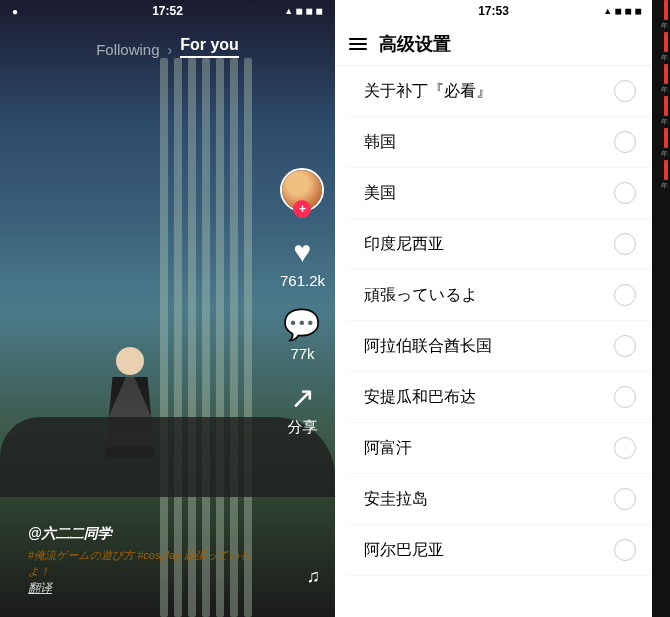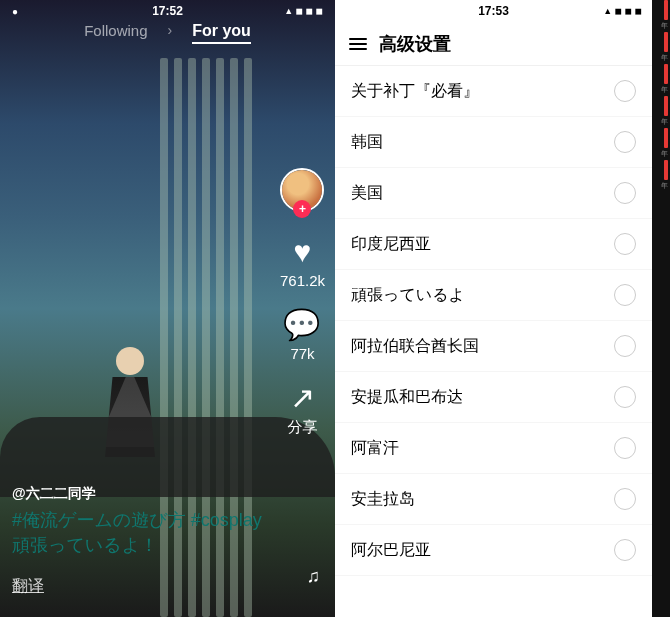--- a/index.html
+++ b/index.html
@@ -53,23 +53,23 @@
       align-items: center;
       margin-left: auto;
     }
 
     .nav-tabs {
       position: absolute;
       top: 22px;
       left: 0; right: 0;
       height: 36px;
       display: flex;
-      align-items: flex-start;
+      align-items: flex-end;
       justify-content: center;
-      gap: 20px;
+      gap: 8px;
       z-index: 10;
     }
 
     .nav-tab {
       font-size: 15px;
       color: rgba(255,255,255,0.6);
       font-weight: 400;
     }
 
     .nav-tab.active {
@@ -233,41 +233,42 @@
     .action-count {
       font-size: 15px;
       color: #fff;
       font-weight: 500;
     }
 
     
     .bottom-info {
       position: absolute;
       bottom: 20px;
-      left: 12px;
+      left: 28px;
       right: 70px;
       z-index: 10;
+      font-style: italic;
     }
 
     .username {
       font-size: 14px;
       font-weight: 700;
       color: #fff;
       margin-bottom: 5px;
     }
 
     .description {
-      font-size: 18px;
-      color: #0f766e;
+      font-size: 11px;
+      color: #a16207;
       line-height: 1.4;
-      margin-bottom: 18px;
+      margin-bottom: 1px;
     }
 
     .translate-btn {
-      font-size: 16px;
+      font-size: 12px;
       color: rgba(255,255,255,0.8);
       text-decoration: underline;
     }
 
     
     .music-note {
       position: absolute;
       bottom: 30px;
       right: 15px;
       font-size: 18px;
@@ -344,20 +345,21 @@
       font-size: 18px;
       font-weight: 700;
       color: #000;
     }
 
     
     .settings-list {
       flex: 1;
       overflow-y: auto;
       overflow-x: hidden;
+      padding-left: 13px;
     }
 
     .settings-list::-webkit-scrollbar {
       width: 0;
     }
 
     .settings-item {
       display: flex;
       align-items: center;
       justify-content: space-between;

